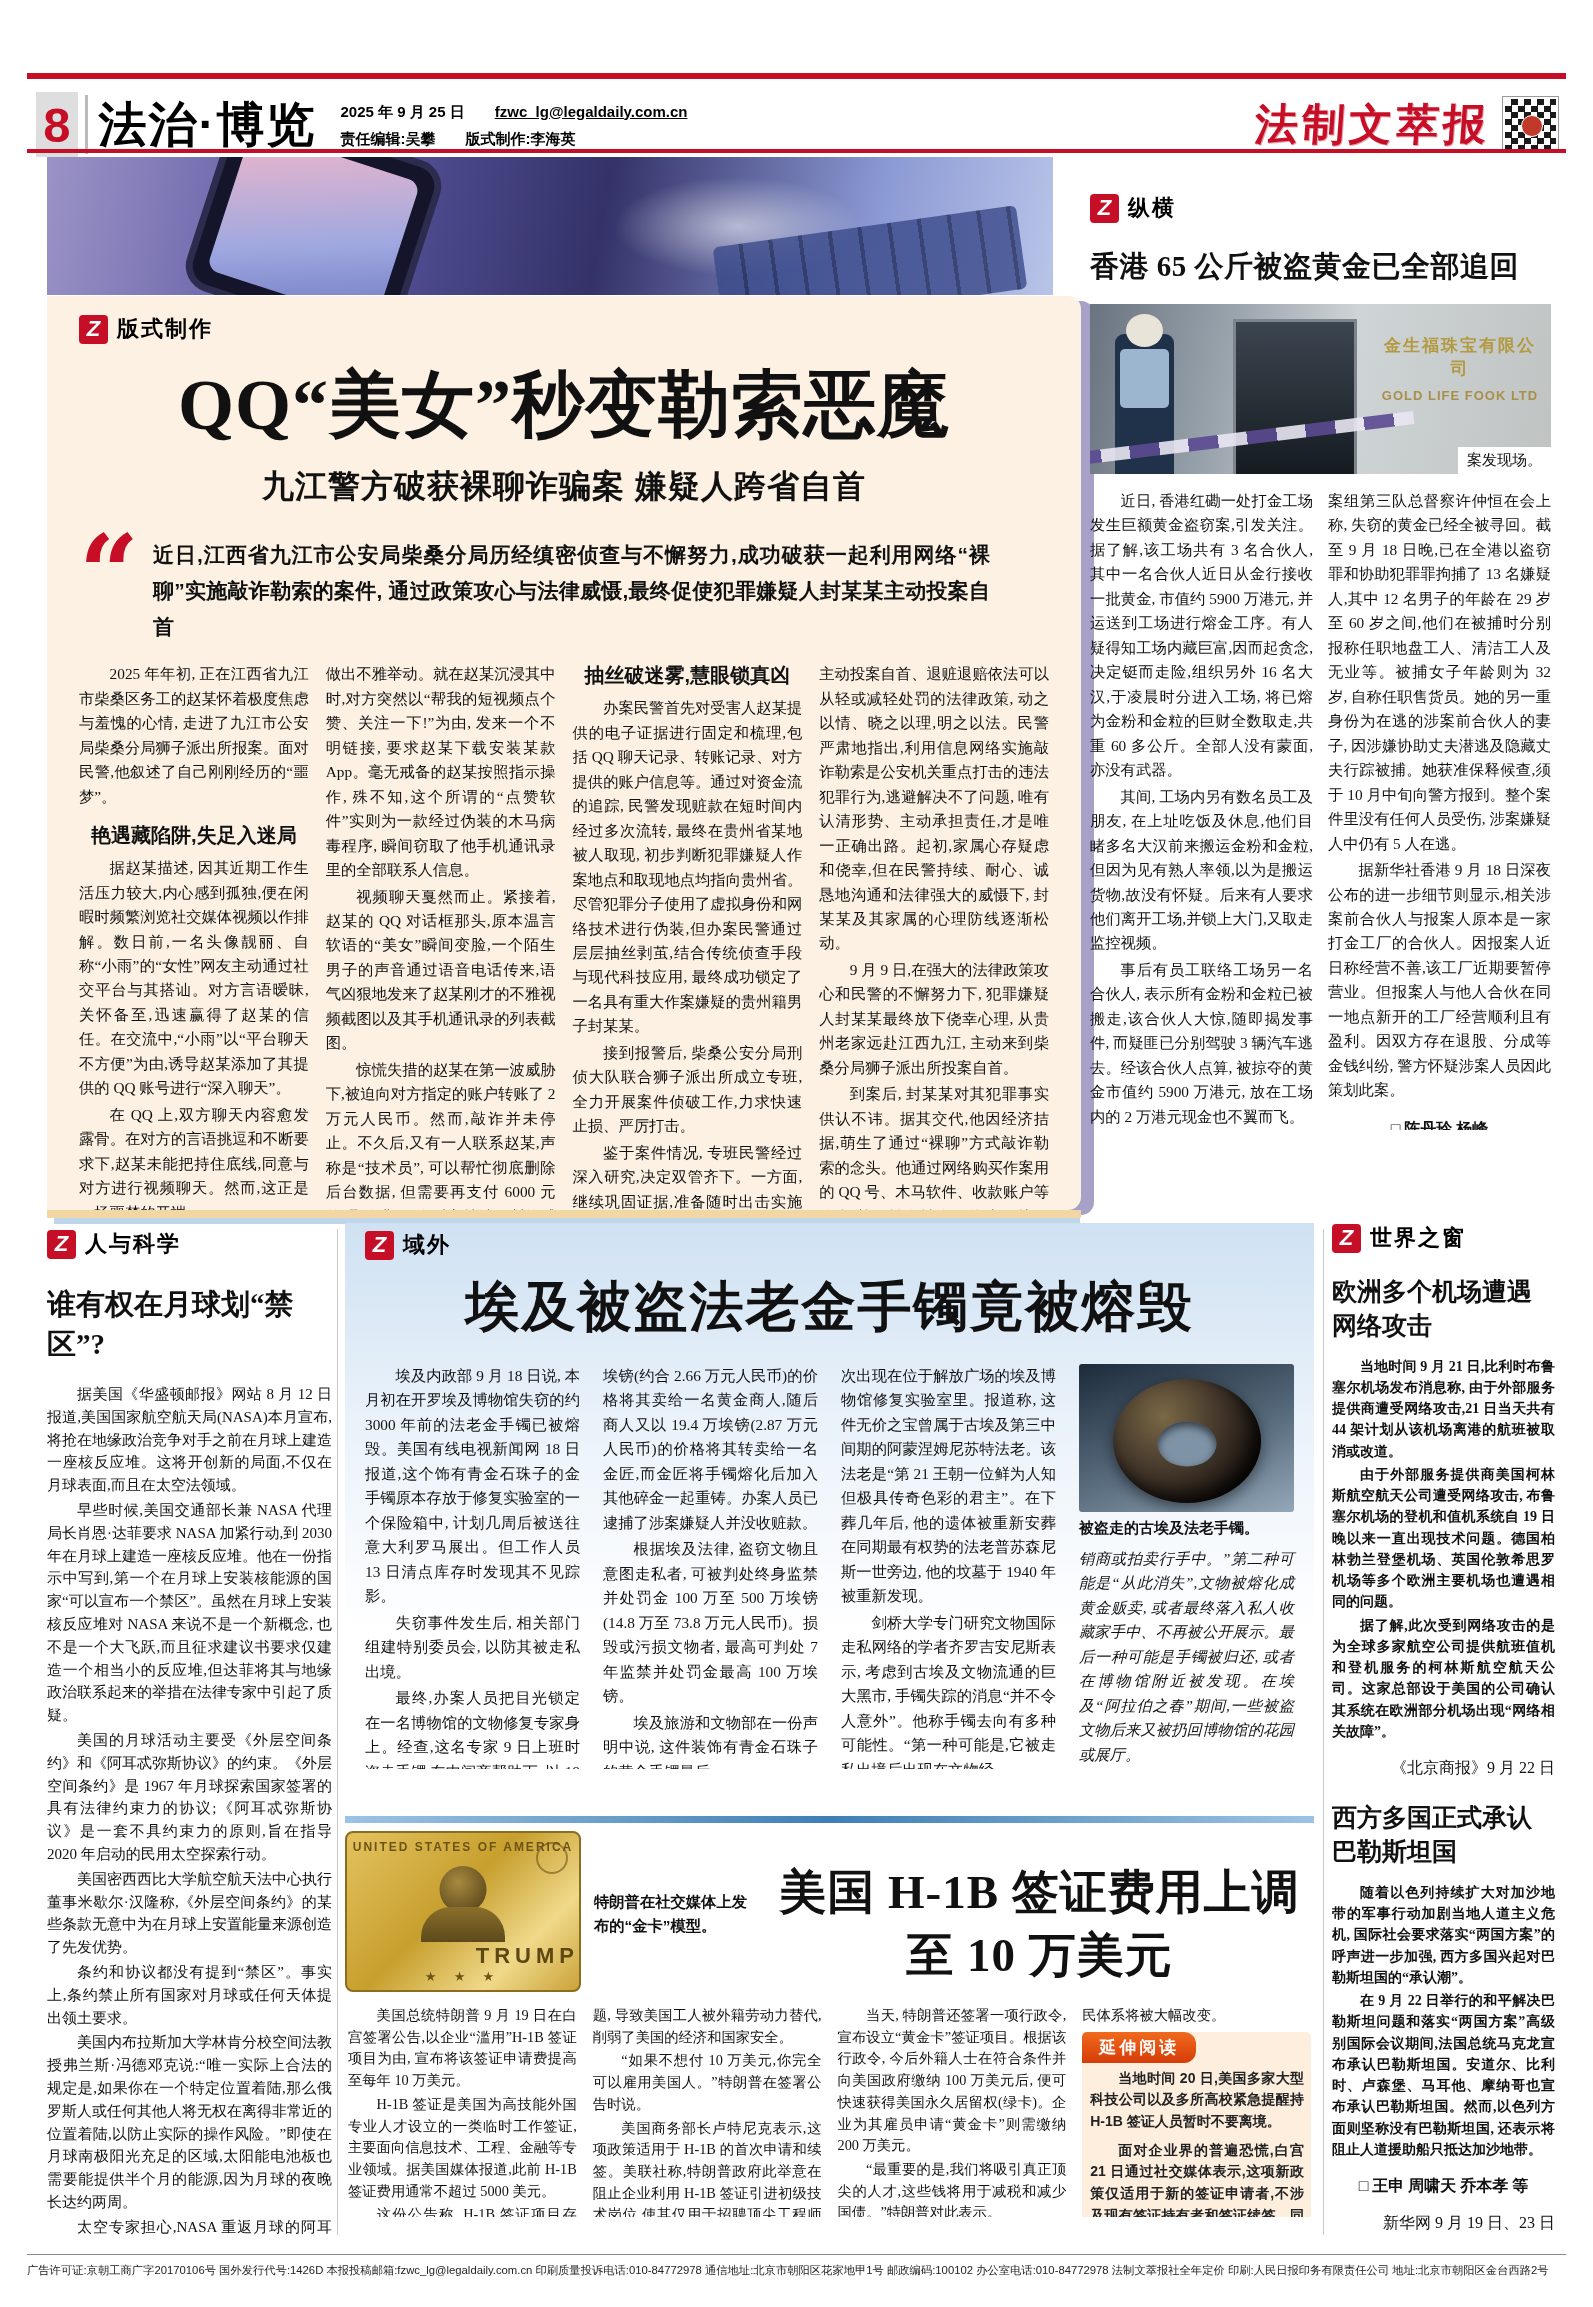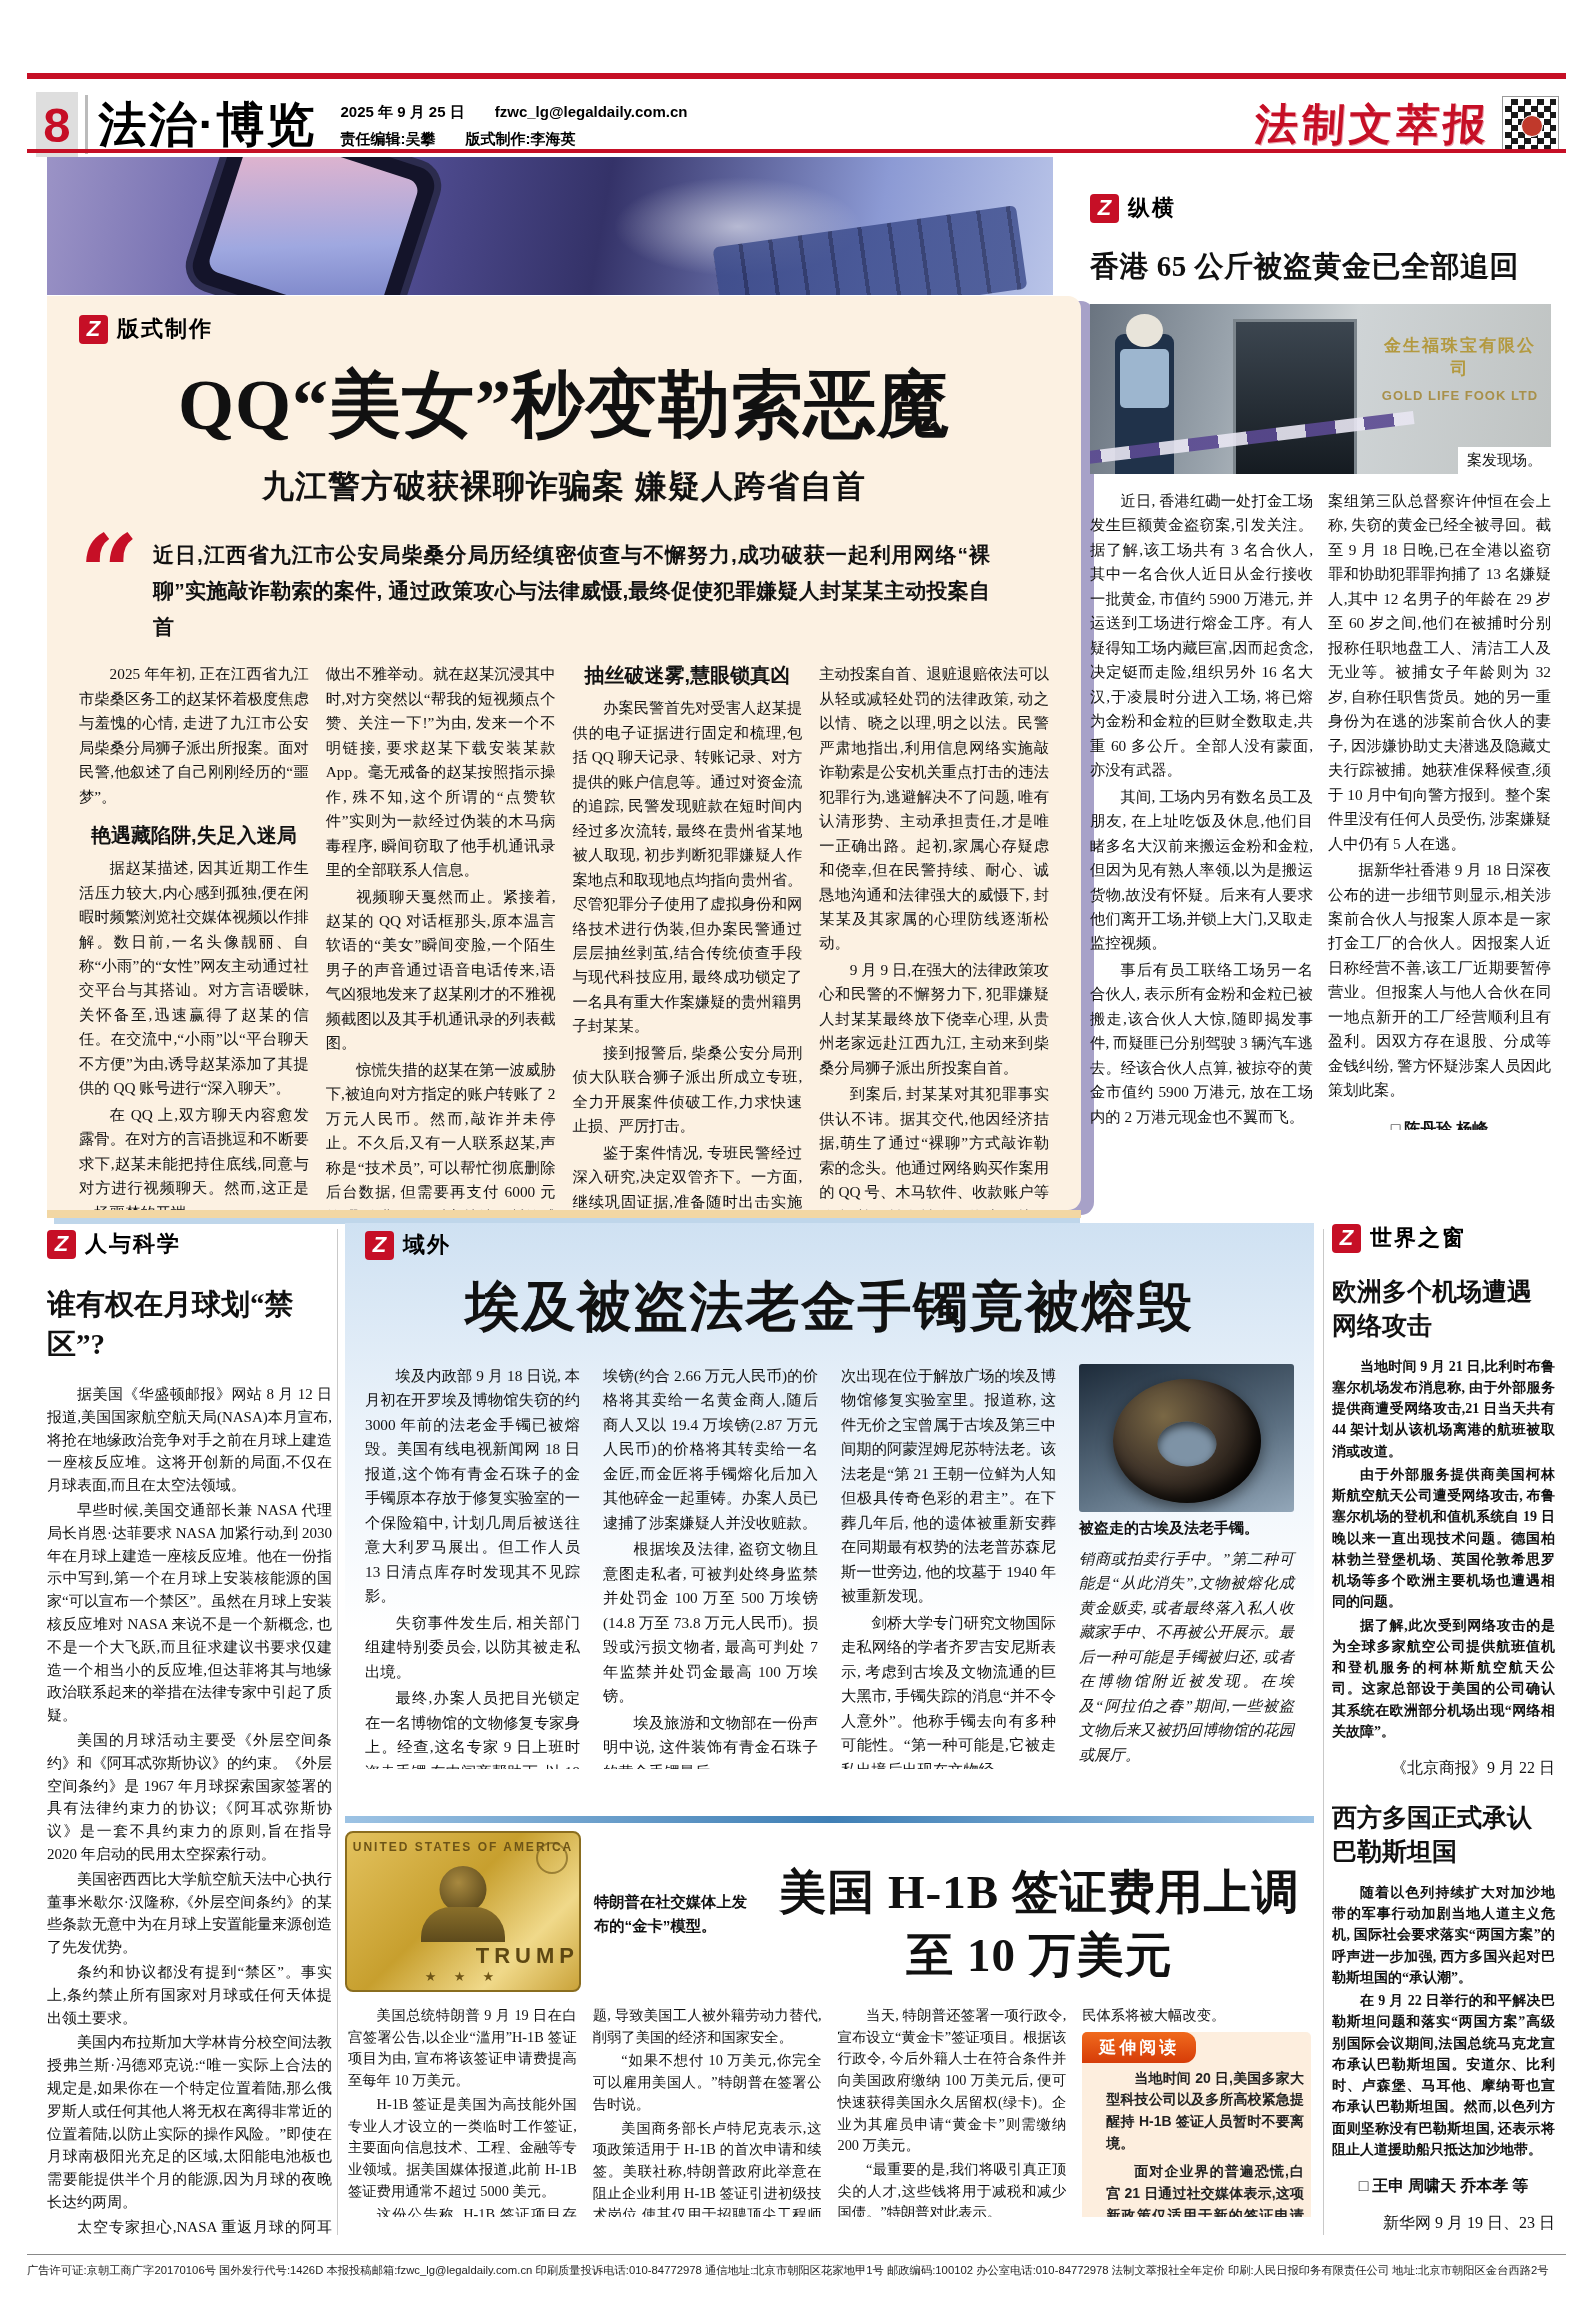--- a/index.html
+++ b/index.html
@@ -6,21 +6,21 @@
   .page{position:relative;width:1593px;height:2307px;background:#fff;overflow:hidden;
         font-family:"Liberation Serif",serif;color:#111;}
   .rule-red{position:absolute;background:#c60f26;}
   
   .header{position:absolute;left:36px;top:90px;width:1522px;height:69px;display:flex;align-items:center;}
   .pagenum{width:42px;height:65px;background:#dedede;color:#c60f26;font:700 49px "Liberation Sans",sans-serif;
            display:flex;align-items:center;justify-content:center;}
   .hdr-div{width:2.5px;height:59px;background:#bbb;margin:0 11px 0 7px;}
   .sec-name{font:900 48px "Liberation Sans",sans-serif;letter-spacing:2px;color:#000;}
   .hdr-meta{margin-left:24px;font:700 15px "Liberation Sans",sans-serif;line-height:1.8;color:#000;}
-  .hdr-meta .email{margin-left:30px;}
+  .hdr-meta .email{text-decoration:underline;margin-left:30px;}
   .hdr-meta .layout{margin-left:30px;}
   .brand{margin-left:auto;color:#c60f26;font:900 43px "DejaVu Serif",serif;letter-spacing:4px;
          transform:skewX(-4deg);text-shadow:1px 1px 0 #e8a2ad;}
   .qr{width:51px;height:51px;margin-left:13px;position:relative;
       background:repeating-conic-gradient(#1a1a1a 0 25%,#fff 0 50%) 0 0/13px 13px;border:2px solid #fff;outline:1px solid #999;}
   .qr-dot{position:absolute;left:16px;top:16px;width:20px;height:20px;border-radius:50%;background:#c0392b;border:1.5px solid #fff;}
   
   .hero{position:absolute;left:47px;top:157px;width:1006px;height:138px;overflow:hidden;
         background:linear-gradient(100deg,#9b93c6 0%,#5b57a2 28%,#343268 55%,#8c9ad4 82%,#b9c4e8 100%);}
   .hero-phone{position:absolute;left:163px;top:-20px;width:207px;height:178px;background:#14142a;border-radius:20px;
@@ -103,21 +103,21 @@
   .gc-stars{position:absolute;left:0;right:0;top:136px;text-align:center;color:#6d5416;font-size:13px;letter-spacing:7px;}
   .gc-seal{position:absolute;right:11px;top:9px;width:28px;height:28px;border-radius:50%;border:2px solid #6d5416;opacity:.6;}
   .h1b-cap{width:158px;font:700 15.3px "Liberation Sans",sans-serif;line-height:1.6;margin-top:59px;flex:0 0 auto;}
   .h1b-hd{flex:1;font:900 47px "Liberation Serif",serif;text-align:center;margin-top:30px;letter-spacing:1px;}
   .h1b-cols{display:flex;gap:16px;margin-top:13px;height:212px;overflow:hidden;padding:0 3px;}
   .h1b-col{flex:1;min-width:0;}
   .h1b-col .para{font-size:14.3px;line-height:1.52;}
   .ext{margin-top:5px;background:#fdeede;border-radius:5px;overflow:hidden;}
   .ext-hd{display:inline-block;background:linear-gradient(#f06a1d,#d63c08);color:#fff;
           font:900 17px "Liberation Sans",sans-serif;padding:4px 17px;border-radius:0 12px 12px 0;letter-spacing:3px;}
-  .ext .para{font:700 14px "Liberation Sans",sans-serif;line-height:1.55;padding:5px 7px 2px 24px;margin:0;color:#222;}
+  .ext .para{font:700 14px "Liberation Sans",sans-serif;line-height:1.55;padding:5px 7px 2px 8px;margin:0;color:#222;}
   #sec-window{left:1332px;top:1223px;width:223px;height:1013px;}
   #sec-window h3{font:900 25px "Liberation Serif",serif;line-height:1.35;margin:22px 0 13px 0;}
   #sec-window .para{font-size:14px;line-height:1.52;font-weight:bold;}
   .vline{position:absolute;width:1px;background:#c9c9c9;}
   
   .footer{position:absolute;left:27px;top:2254px;width:1539px;border-top:1.5px solid #888;padding-top:8px;
           font:400 11.3px "Liberation Sans",sans-serif;color:#222;white-space:nowrap;overflow:hidden;}
 </style>
 </head>
 <body>

